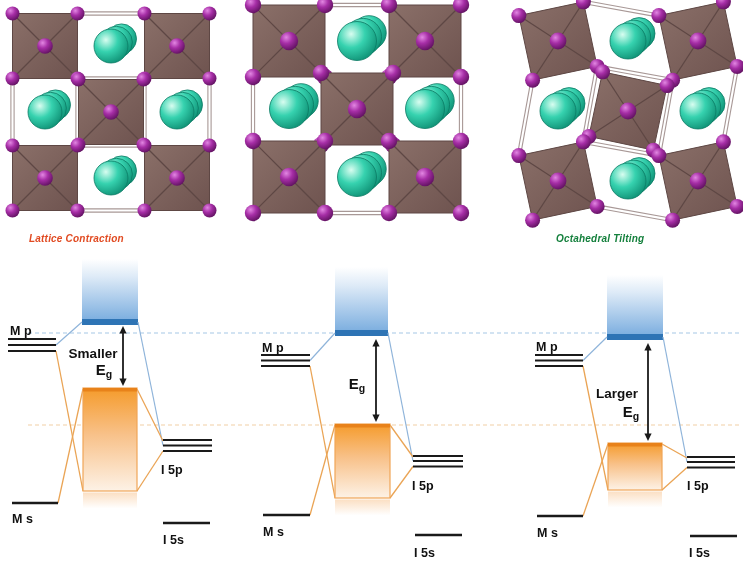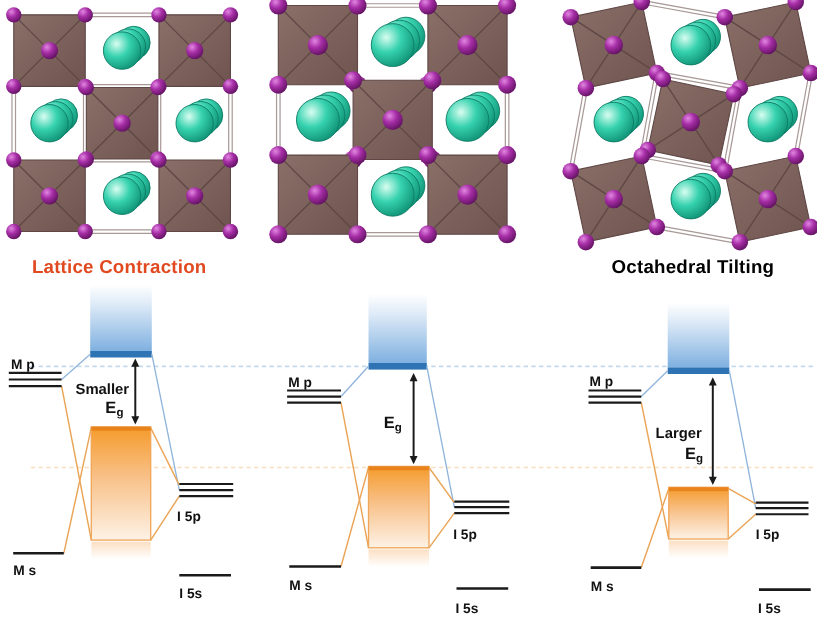--- a/index.html
+++ b/index.html
@@ -1,20 +1,20 @@
 <!DOCTYPE html>
 <html><head>
 <meta charset="utf-8">
 <style>
   html,body{margin:0;padding:0}
   body{width:743px;height:563px;background:#ffffff;font-family:"Liberation Sans",sans-serif}
   #fig{position:relative;width:743px;height:563px;overflow:hidden;background:#ffffff}
   #figure-svg{position:absolute;left:0;top:0}
   svg text{font-family:"Liberation Sans",sans-serif}
-  .caption{position:absolute;font-weight:bold;font-size:17px;white-space:nowrap;letter-spacing:.2px}
+  .caption{position:absolute;font-weight:bold;font-style:italic;font-size:10px;white-space:nowrap;letter-spacing:.2px}
   #cap-left{left:29px;top:233px}
   #cap-right{left:556px;top:233px}
 </style>
 </head>
 <body>
 
 <div id="fig">
   <svg id="figure-svg" width="743" height="563" viewBox="0 0 743 563">
     <defs>
       <radialGradient id="gPurple" cx="35%" cy="30%" r="75%">
@@ -428,14 +428,14 @@
         <line x1="648" y1="349" x2="648" y2="435" stroke="#1a1a1a" stroke-width="1.8"></line>
         <polygon points="648,343 644.4,350.5 651.6,350.5" fill="#1a1a1a"></polygon>
         <polygon points="648,441 644.4,433.5 651.6,433.5" fill="#1a1a1a"></polygon>
         <text x="617" y="398" font-size="13.5" font-weight="bold" fill="#111" text-anchor="middle">Larger</text>
         <text x="631" y="417" font-size="15" font-weight="bold" fill="#111" text-anchor="middle"><tspan>E</tspan><tspan font-size="10.5" dy="3">g</tspan></text>
       </g>
     </svg>
 
   <div id="cap-left" class="caption" style="color: rgb(225, 74, 33);">Lattice Contraction</div>
 
-  <div id="cap-right" class="caption" style="color: #000000;">Octahedral Tilting</div>
+  <div id="cap-right" class="caption" style="color: #15803d;">Octahedral Tilting</div>
 </div>
 
 </body></html>

